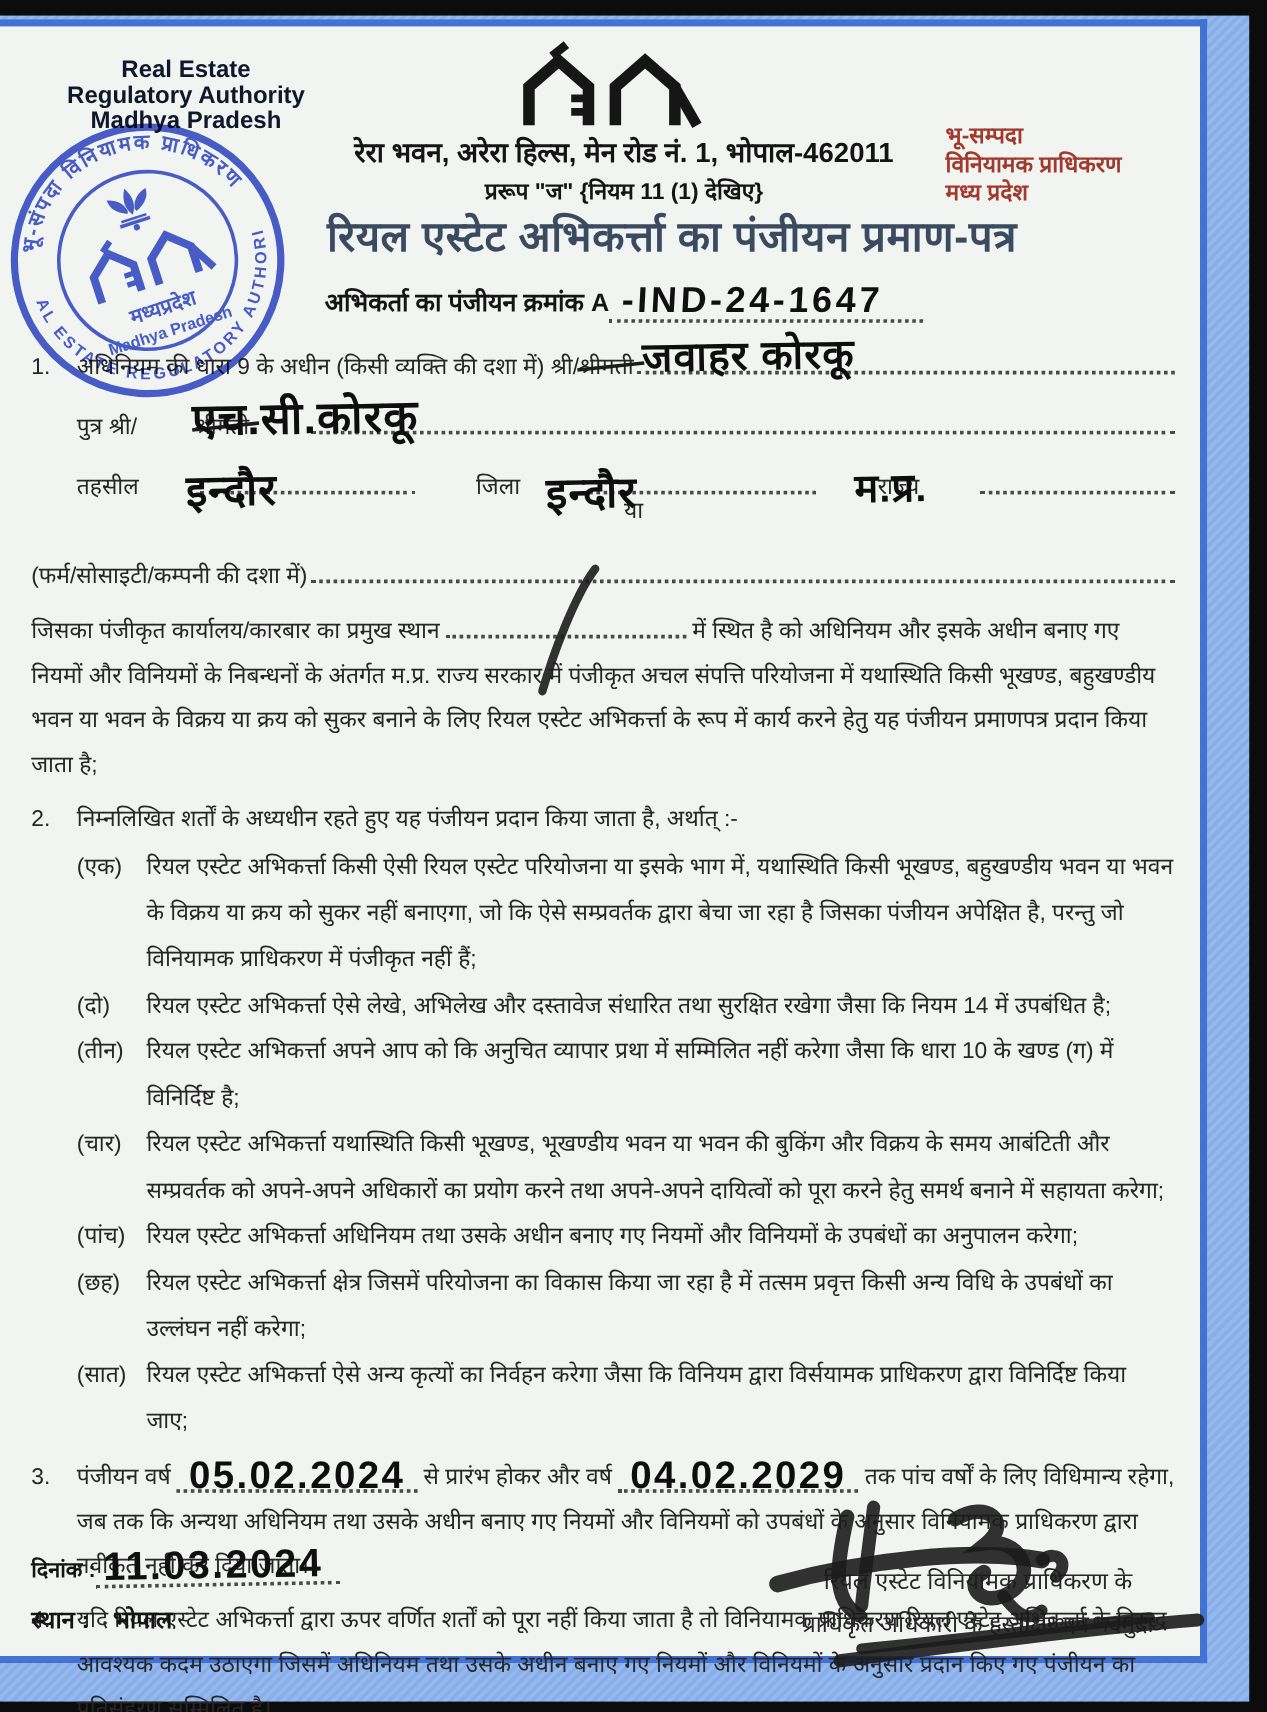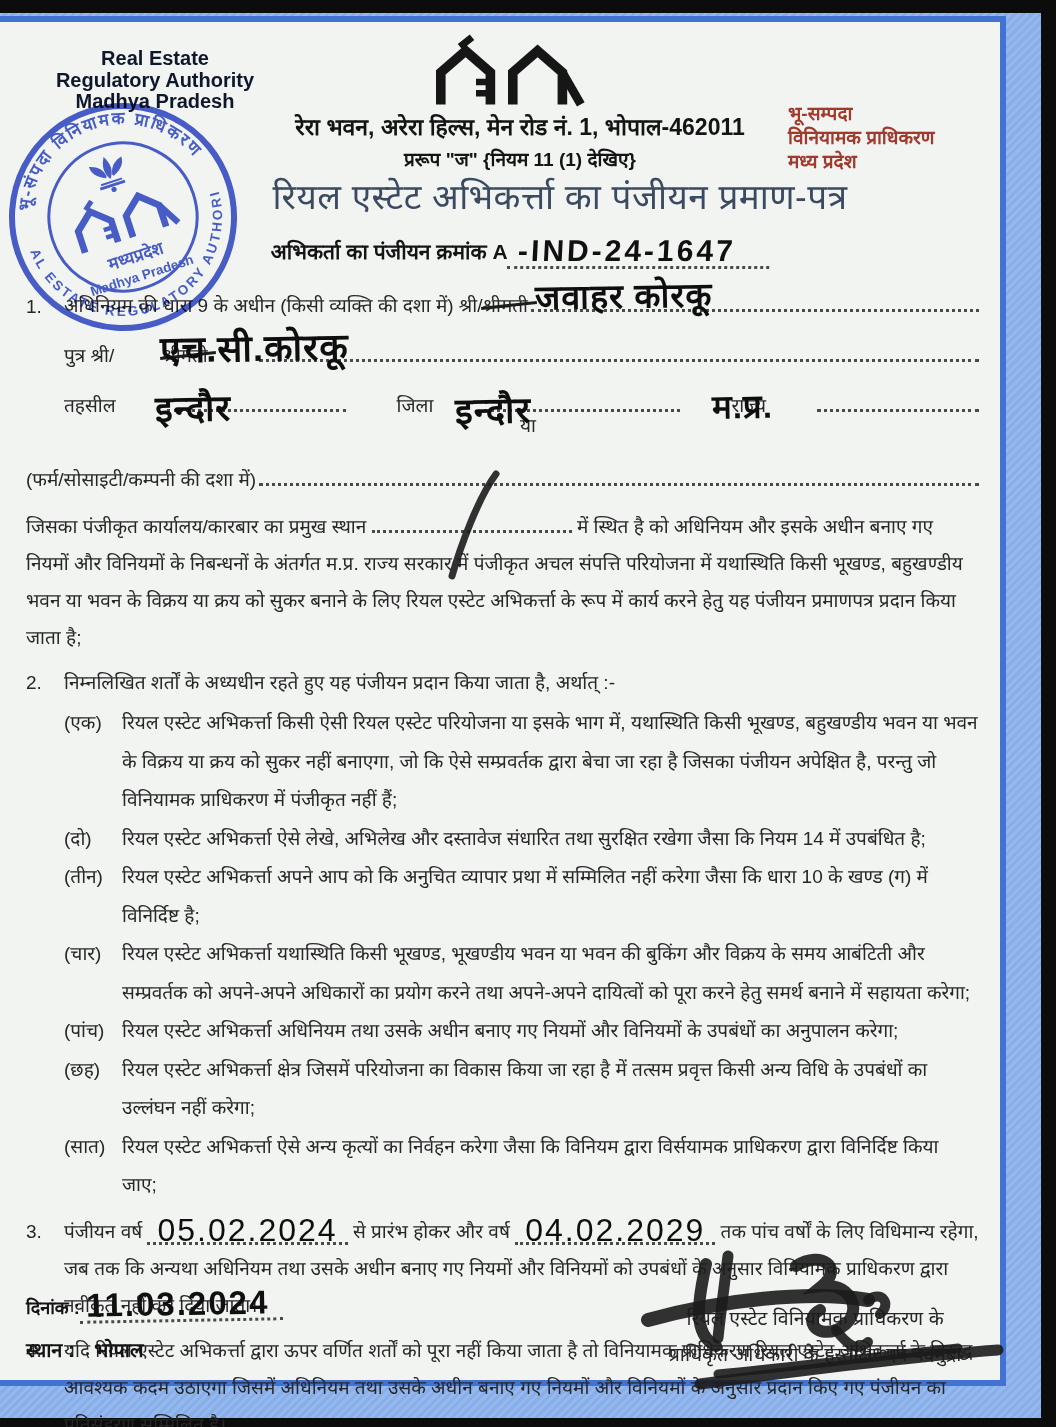--- a/index.html
+++ b/index.html
@@ -17,21 +17,21 @@
   .hdr-left{position:absolute;left:10px;top:26px;width:290px;text-align:center;
     color:#0f172a;font-weight:bold;font-size:20px;line-height:21.5px;}
   .hdr-right{position:absolute;left:788px;top:40px;width:215px;
     color:#a03a2c;font-weight:bold;font-size:19px;line-height:24px;margin-top:40px;}
   .logo-wrap{position:absolute;left:428px;top:6px;width:160px;height:92px;color:#161616;}
   .mark path{stroke:currentColor;fill:none;}
   .center-line{position:absolute;left:40px;width:960px;text-align:center;color:#141414;}
   .addr{top:88px;font-size:23px;font-weight:bold;}
   .formref{top:124px;font-size:19px;font-weight:bold;}
   .title{position:absolute;left:100px;top:150px;width:920px;text-align:center;
-    font-size:35px;font-weight:normal;color:#3a4a60;letter-spacing:.5px;}
+    font-size:35px;font-weight:bold;color:#3a4a60;letter-spacing:.5px;}
   .reg-row{position:absolute;left:170px;top:214px;width:700px;display:flex;
     align-items:flex-end;justify-content:center;}
   .reg-label{font-size:21px;font-weight:bold;color:#141414;padding-bottom:4px;}
   .hw{font-weight:900;color:#101010;}
   .reg-value{font-size:30px;letter-spacing:3px;transform:skewX(-3deg);
     border-bottom:3px dotted #4a4a4a;padding:0 34px 0 10px;line-height:30px;}
   
   .stamp{position:absolute;left:4px;top:76px;width:238px;height:238px;color:#3b52cb;
     mix-blend-mode:multiply;opacity:.92;z-index:6;transform:rotate(-18deg);}
   
@@ -54,21 +54,21 @@
   .or-word{position:absolute;left:520px;top:44px;font-size:19px;font-weight:normal;color:#262626;}
   .firm-line{display:flex;align-items:flex-end;margin:40px 20px 16px 26px;height:34px;}
   .office-para{margin:6px 24px 0 26px;line-height:37px;text-align:left;}
   .dots-inline{display:inline-block;width:200px;border-bottom:3px dotted #4a4a4a;height:14px;}
   .clause{display:flex;margin:8px 22px 0 26px;line-height:37px;}
   .clause .num{flex:0 0 38px;}
   .cond-list{margin:3px 24px 0 64px;}
   .cond{display:flex;line-height:38.5px;justify-content:space-between;}
   .cond .lbl{flex:0 0 58px;}
   .cond .txt{flex:1;}
-  .hw-inline{display:inline-block;font-weight:400;color:#0e0e0e;font-size:32px;
+  .hw-inline{display:inline-block;font-weight:700;color:#0e0e0e;font-size:32px;
     letter-spacing:2px;line-height:20px;border-bottom:3px dotted #4a4a4a;
     padding:0 10px 2px 10px;transform:translateY(3px);}
   .clause3-txt,.clause4-txt{flex:1;}
   
   .foot-date{position:absolute;left:26px;top:1266px;display:flex;align-items:flex-end;z-index:4;}
   .foot-date .lb{font-size:18px;font-weight:bold;color:#141414;padding-bottom:3px;}
   .foot-date .vl{font-size:33px;letter-spacing:2px;border-bottom:3px dotted #4a4a4a;
     padding:0 14px 0 6px;line-height:31px;transform:rotate(-1deg);}
   .foot-place{position:absolute;left:26px;top:1314px;font-size:20px;font-weight:bold;color:#141414;}
   .foot-place .sp{display:inline-block;width:14px;}

